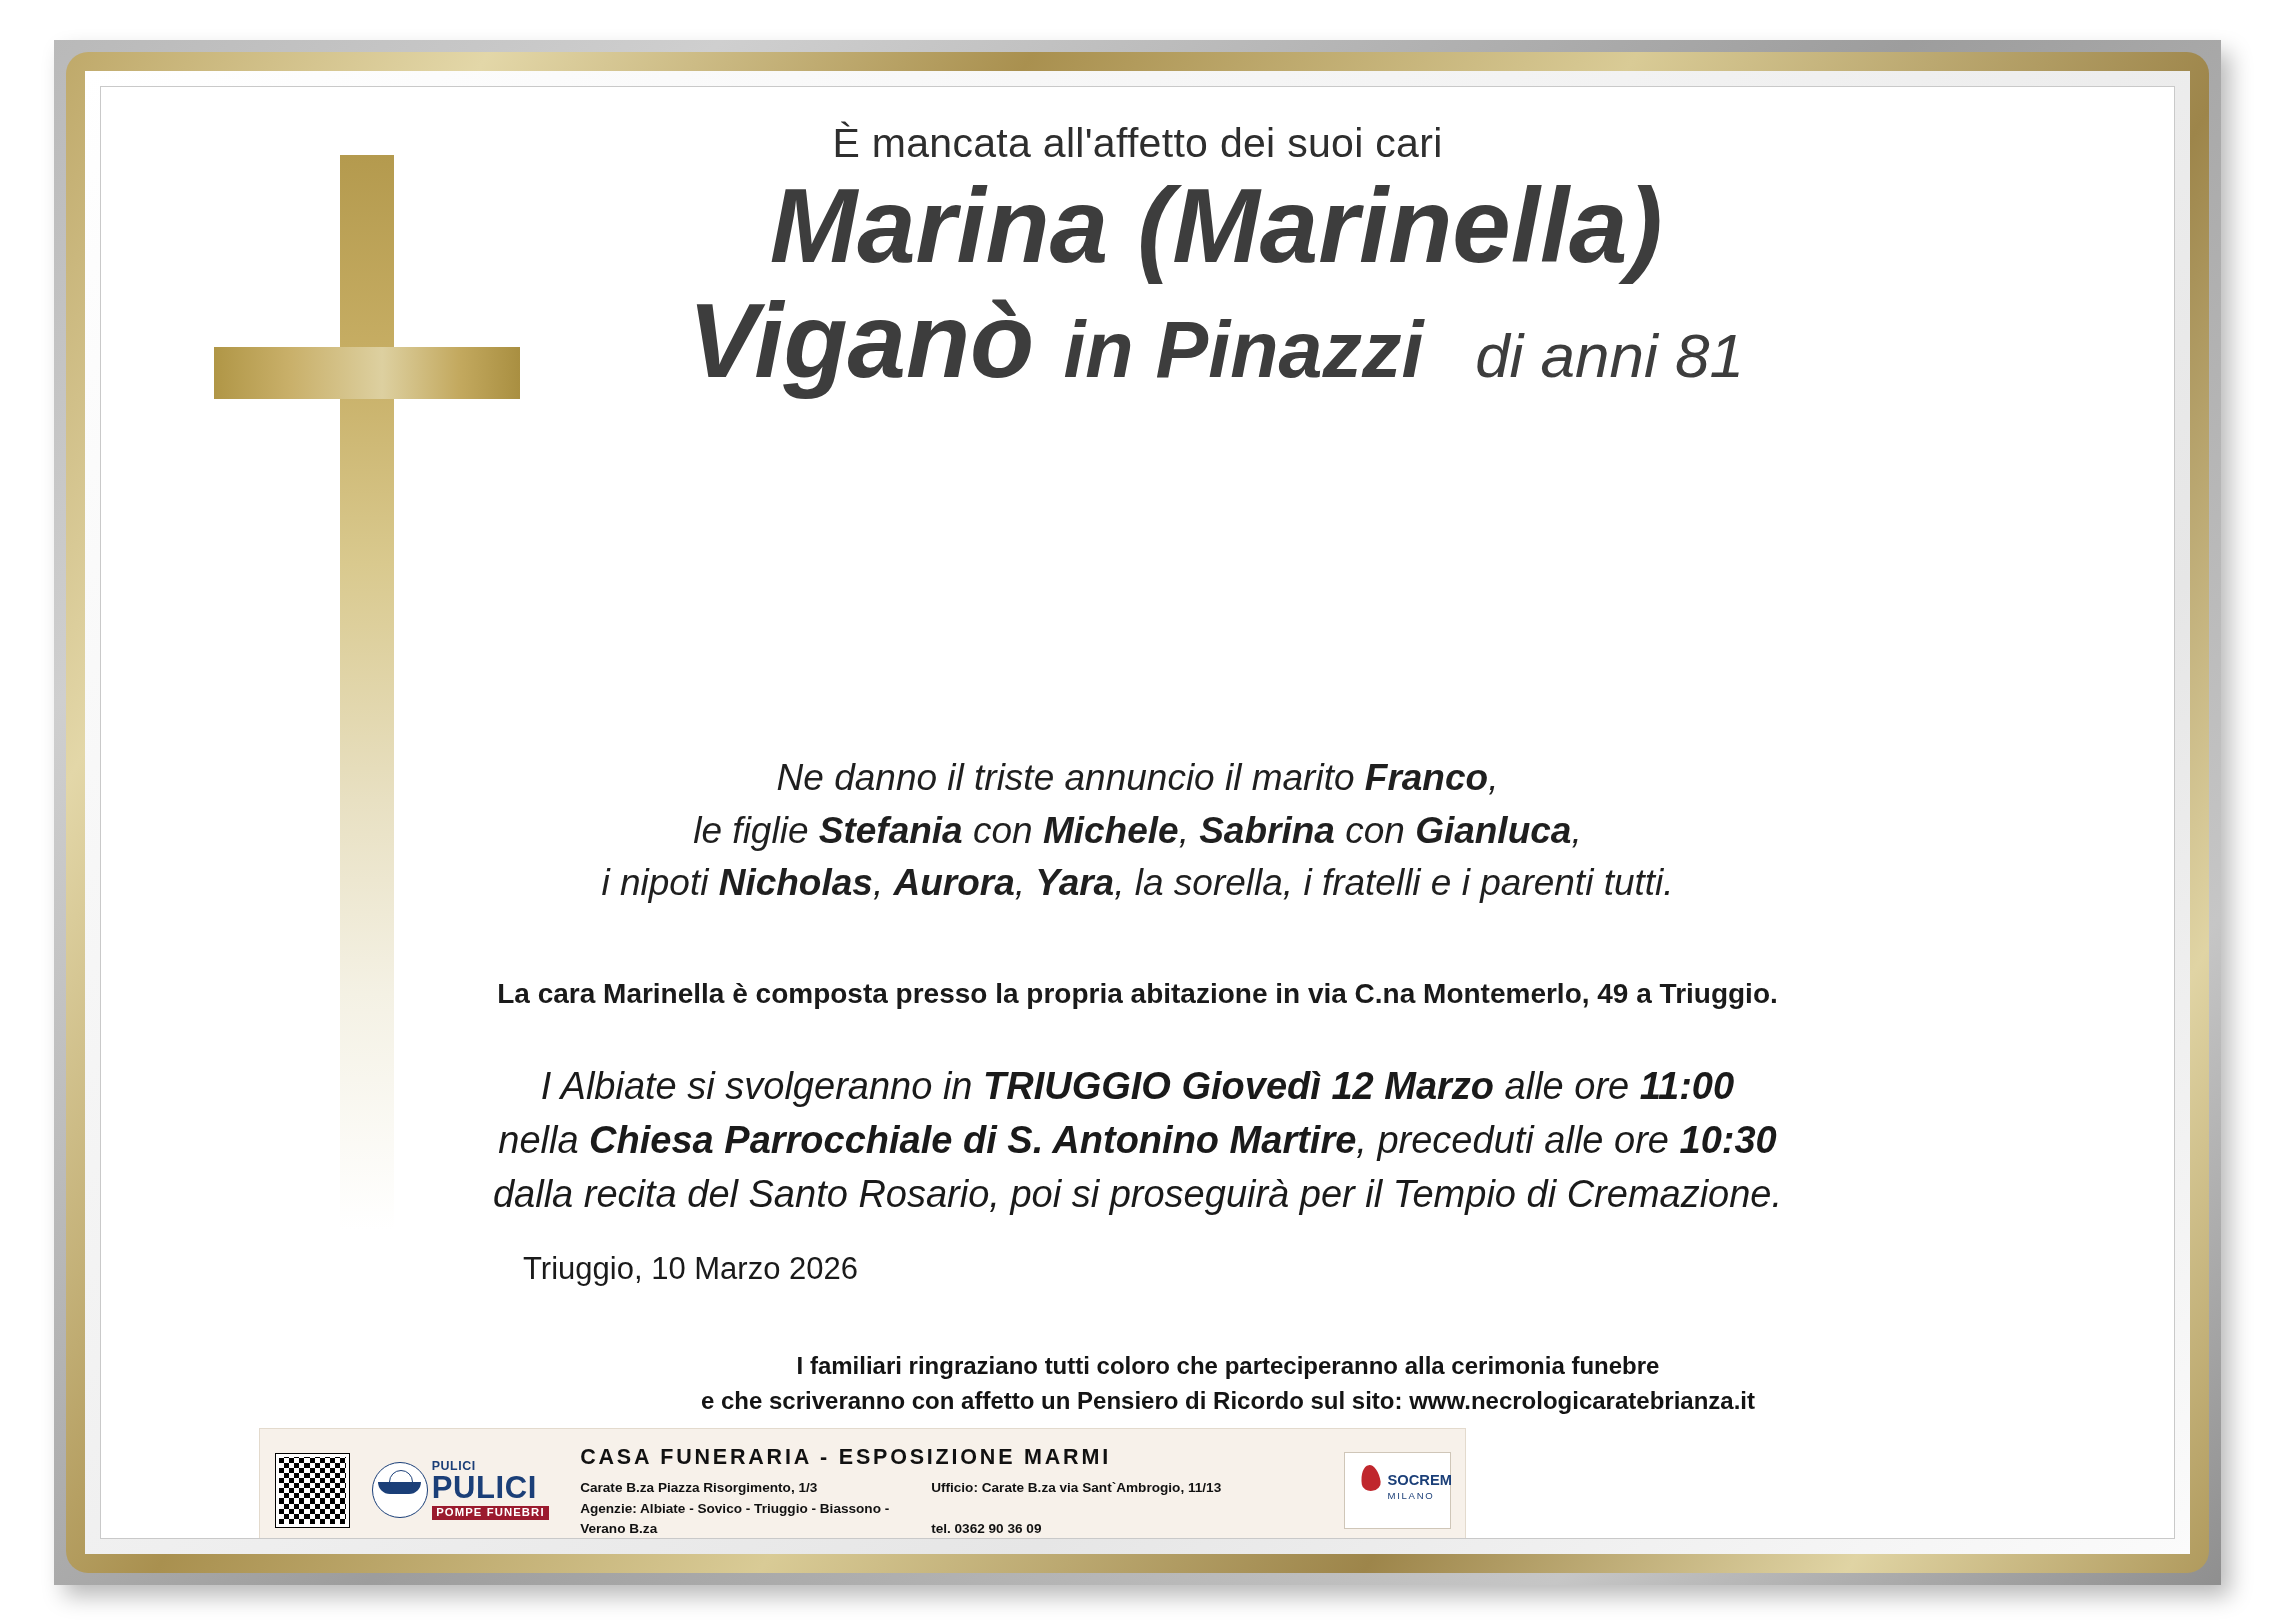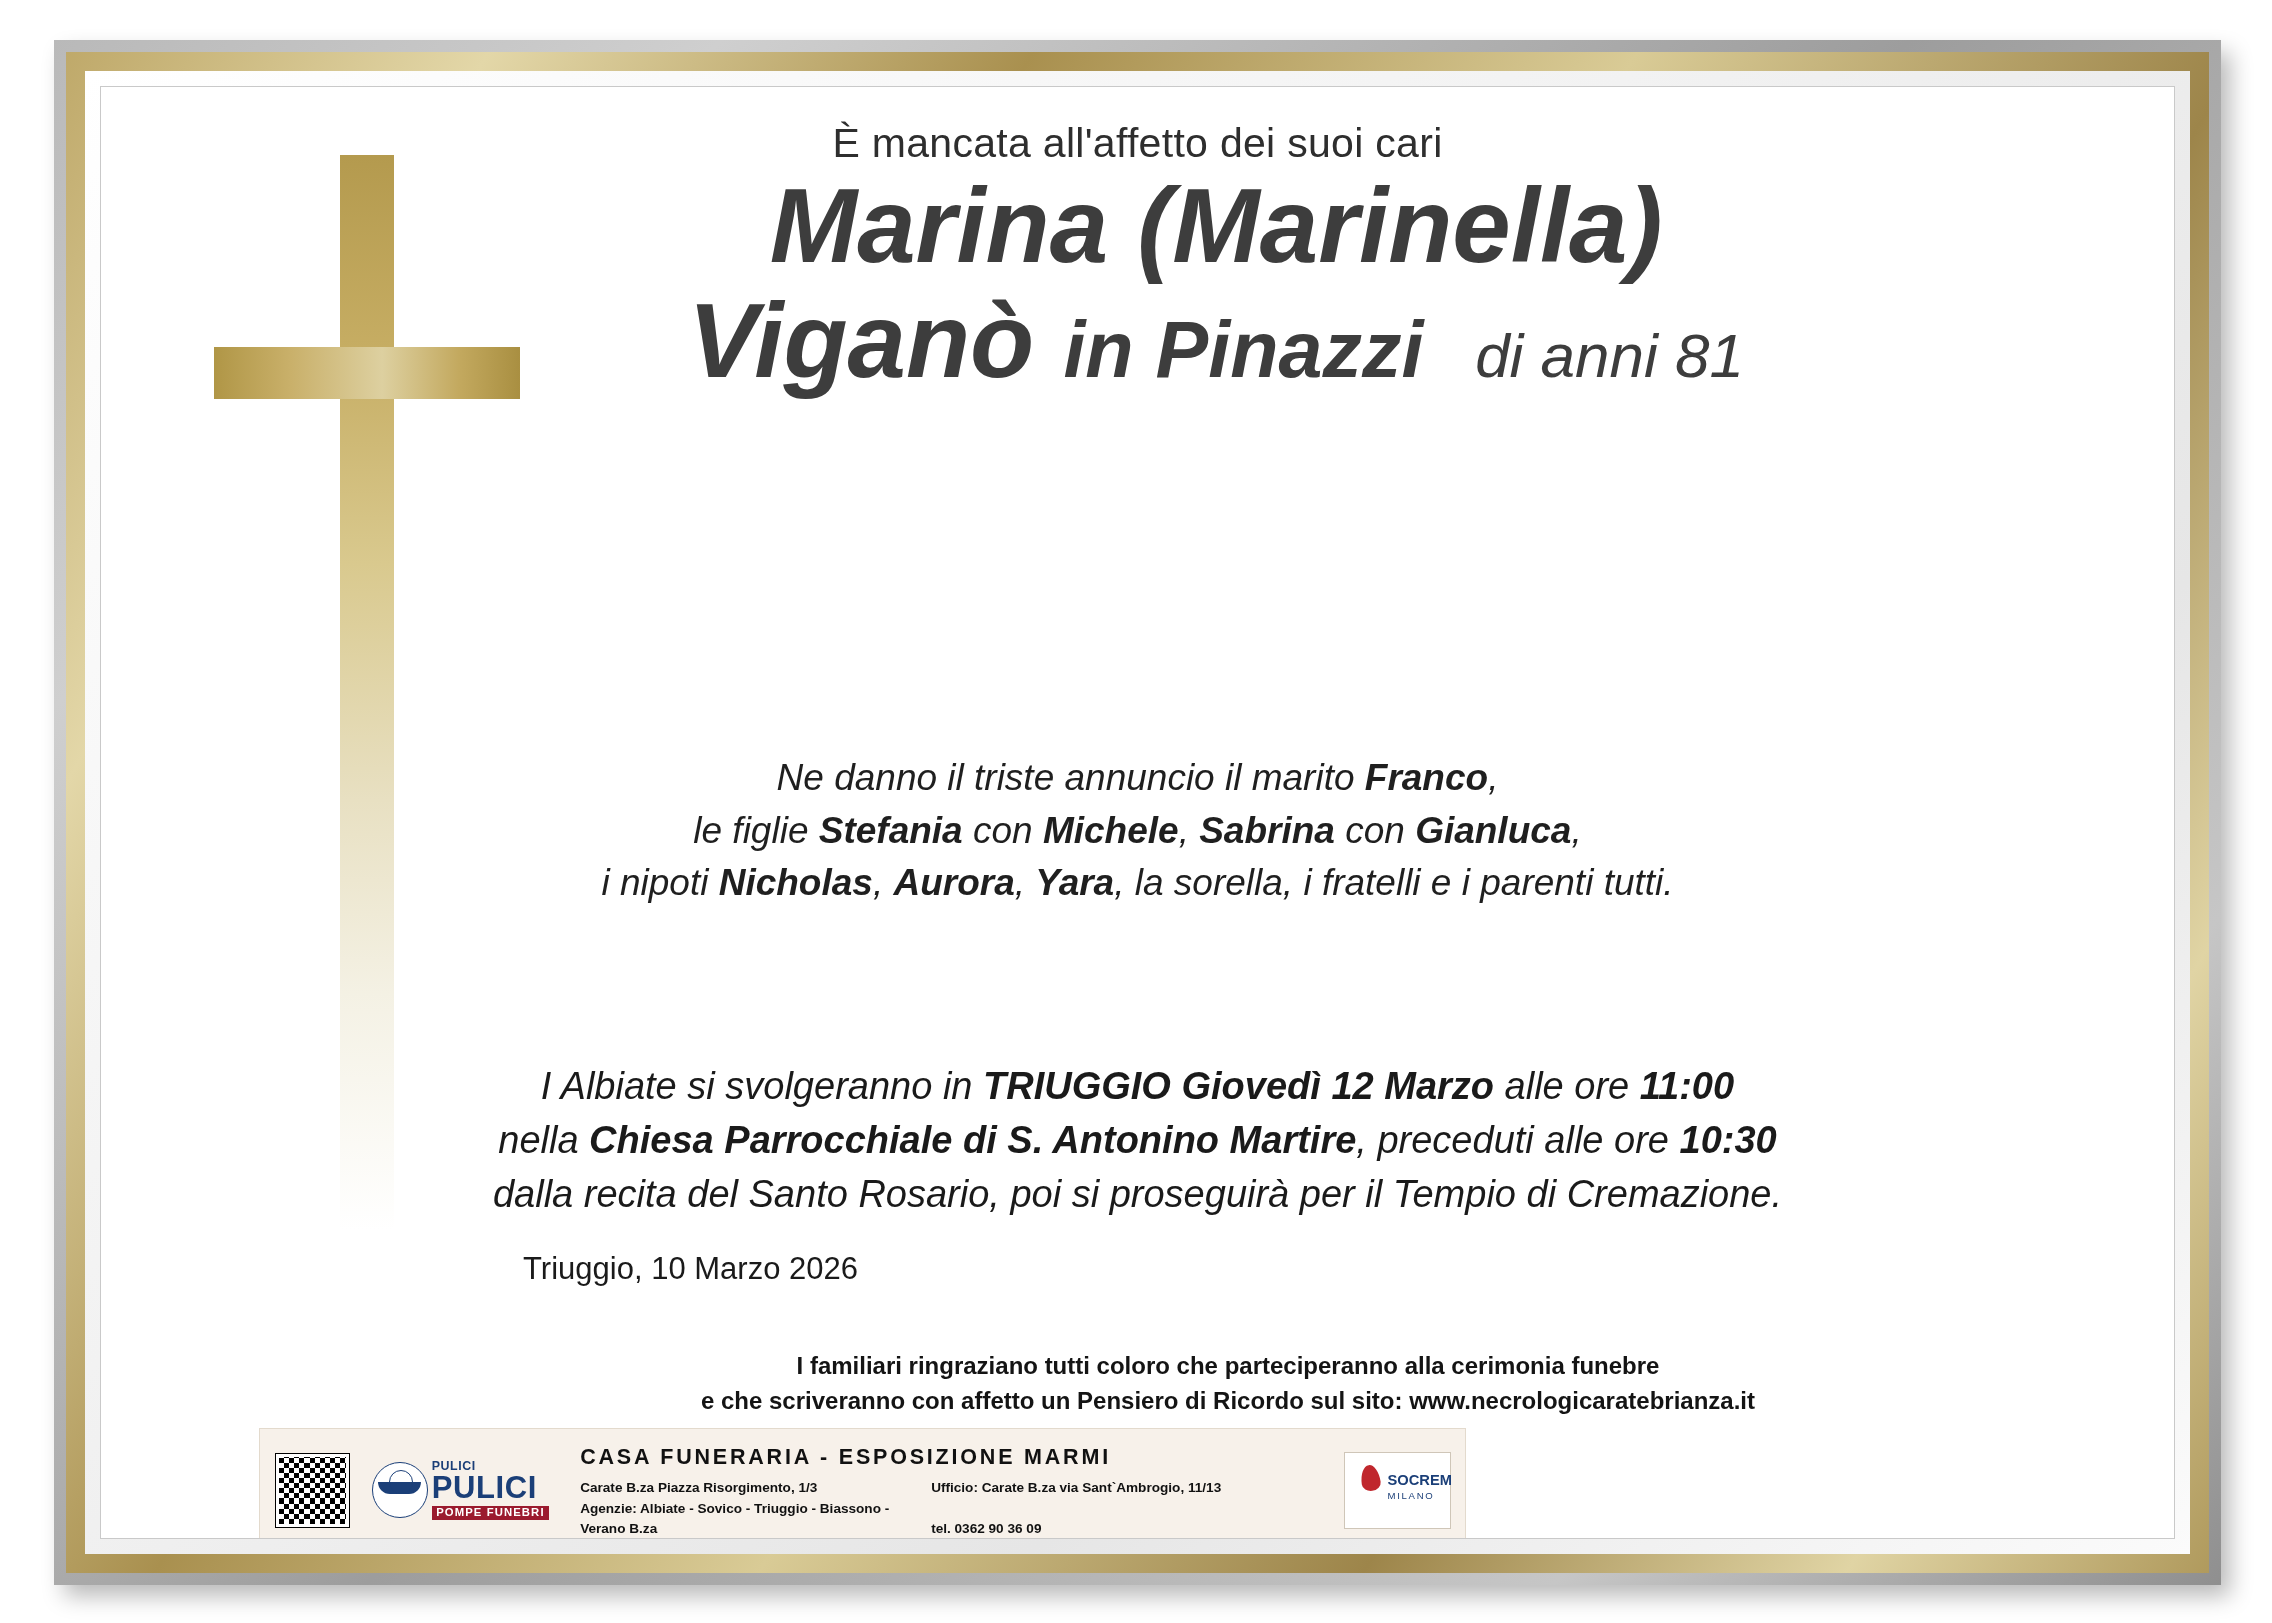--- a/index.html
+++ b/index.html
@@ -25,20 +25,21 @@
     background: linear-gradient(135deg, #b9b9b9 0%, #cfcfcf 18%, #9d9d9d 50%, #c6c6c6 82%, #8f8f8f 100%);
     padding: 12.4px;
     box-shadow: 10.2px 12.4px 21.5px rgba(0,0,0,0.28);
   }
   .frame-gold {
     width: 100%;
     height: 100%;
     box-sizing: border-box;
     background: linear-gradient(120deg, #bfa96a 0%, #e3d7a8 14%, #a9904f 32%, #d9cb96 52%, #9d854a 72%, #e0d4a4 88%, #b09a5d 100%);
     padding: 19px;
+    border-radius: 22px;
   }
   .frame-inner-white {
     width: 100%;
     height: 100%;
     box-sizing: border-box;
     background: linear-gradient(140deg, #ffffff 0%, #f2f2f2 40%, #e6e6e6 70%, #fbfbfb 100%);
     padding: 14.7px;
   }
   .frame-thin {
     width: 100%;
@@ -318,20 +319,21 @@
               <span>Ne danno il triste annuncio il marito </span><b>Franco</b><span>,</span>
             </div>
             <div>
               <span>le figlie </span><b>Stefania</b><span> con </span><b>Michele</b><span>, </span><b>Sabrina</b><span> con </span><b>Gianluca</b><span>,</span>
             </div>
             <div>
               <span>i nipoti </span><b>Nicholas</b><span>, </span><b>Aurora</b><span>, </span><b>Yara</b><span>, la sorella, i fratelli e i parenti tutti.</span>
             </div>
           </div>
 
+          <div class="composta">La cara Marinella è composta presso la propria abitazione in via C.na Montemerlo, 49 a Triuggio.</div>
 
           <div class="funeral">
             <div>
               <span>I Albiate si svolgeranno in </span><b>TRIUGGIO Giovedì 12 Marzo</b><span> alle ore </span><b>11:00</b>
             </div>
             <div>
               <span>nella </span><b>Chiesa Parrocchiale di S. Antonino Martire</b><span>, preceduti alle ore </span><b>10:30</b>
             </div>
             <div>dalla recita del Santo Rosario, poi si proseguirà per il Tempio di Cremazione.</div>
           </div>

